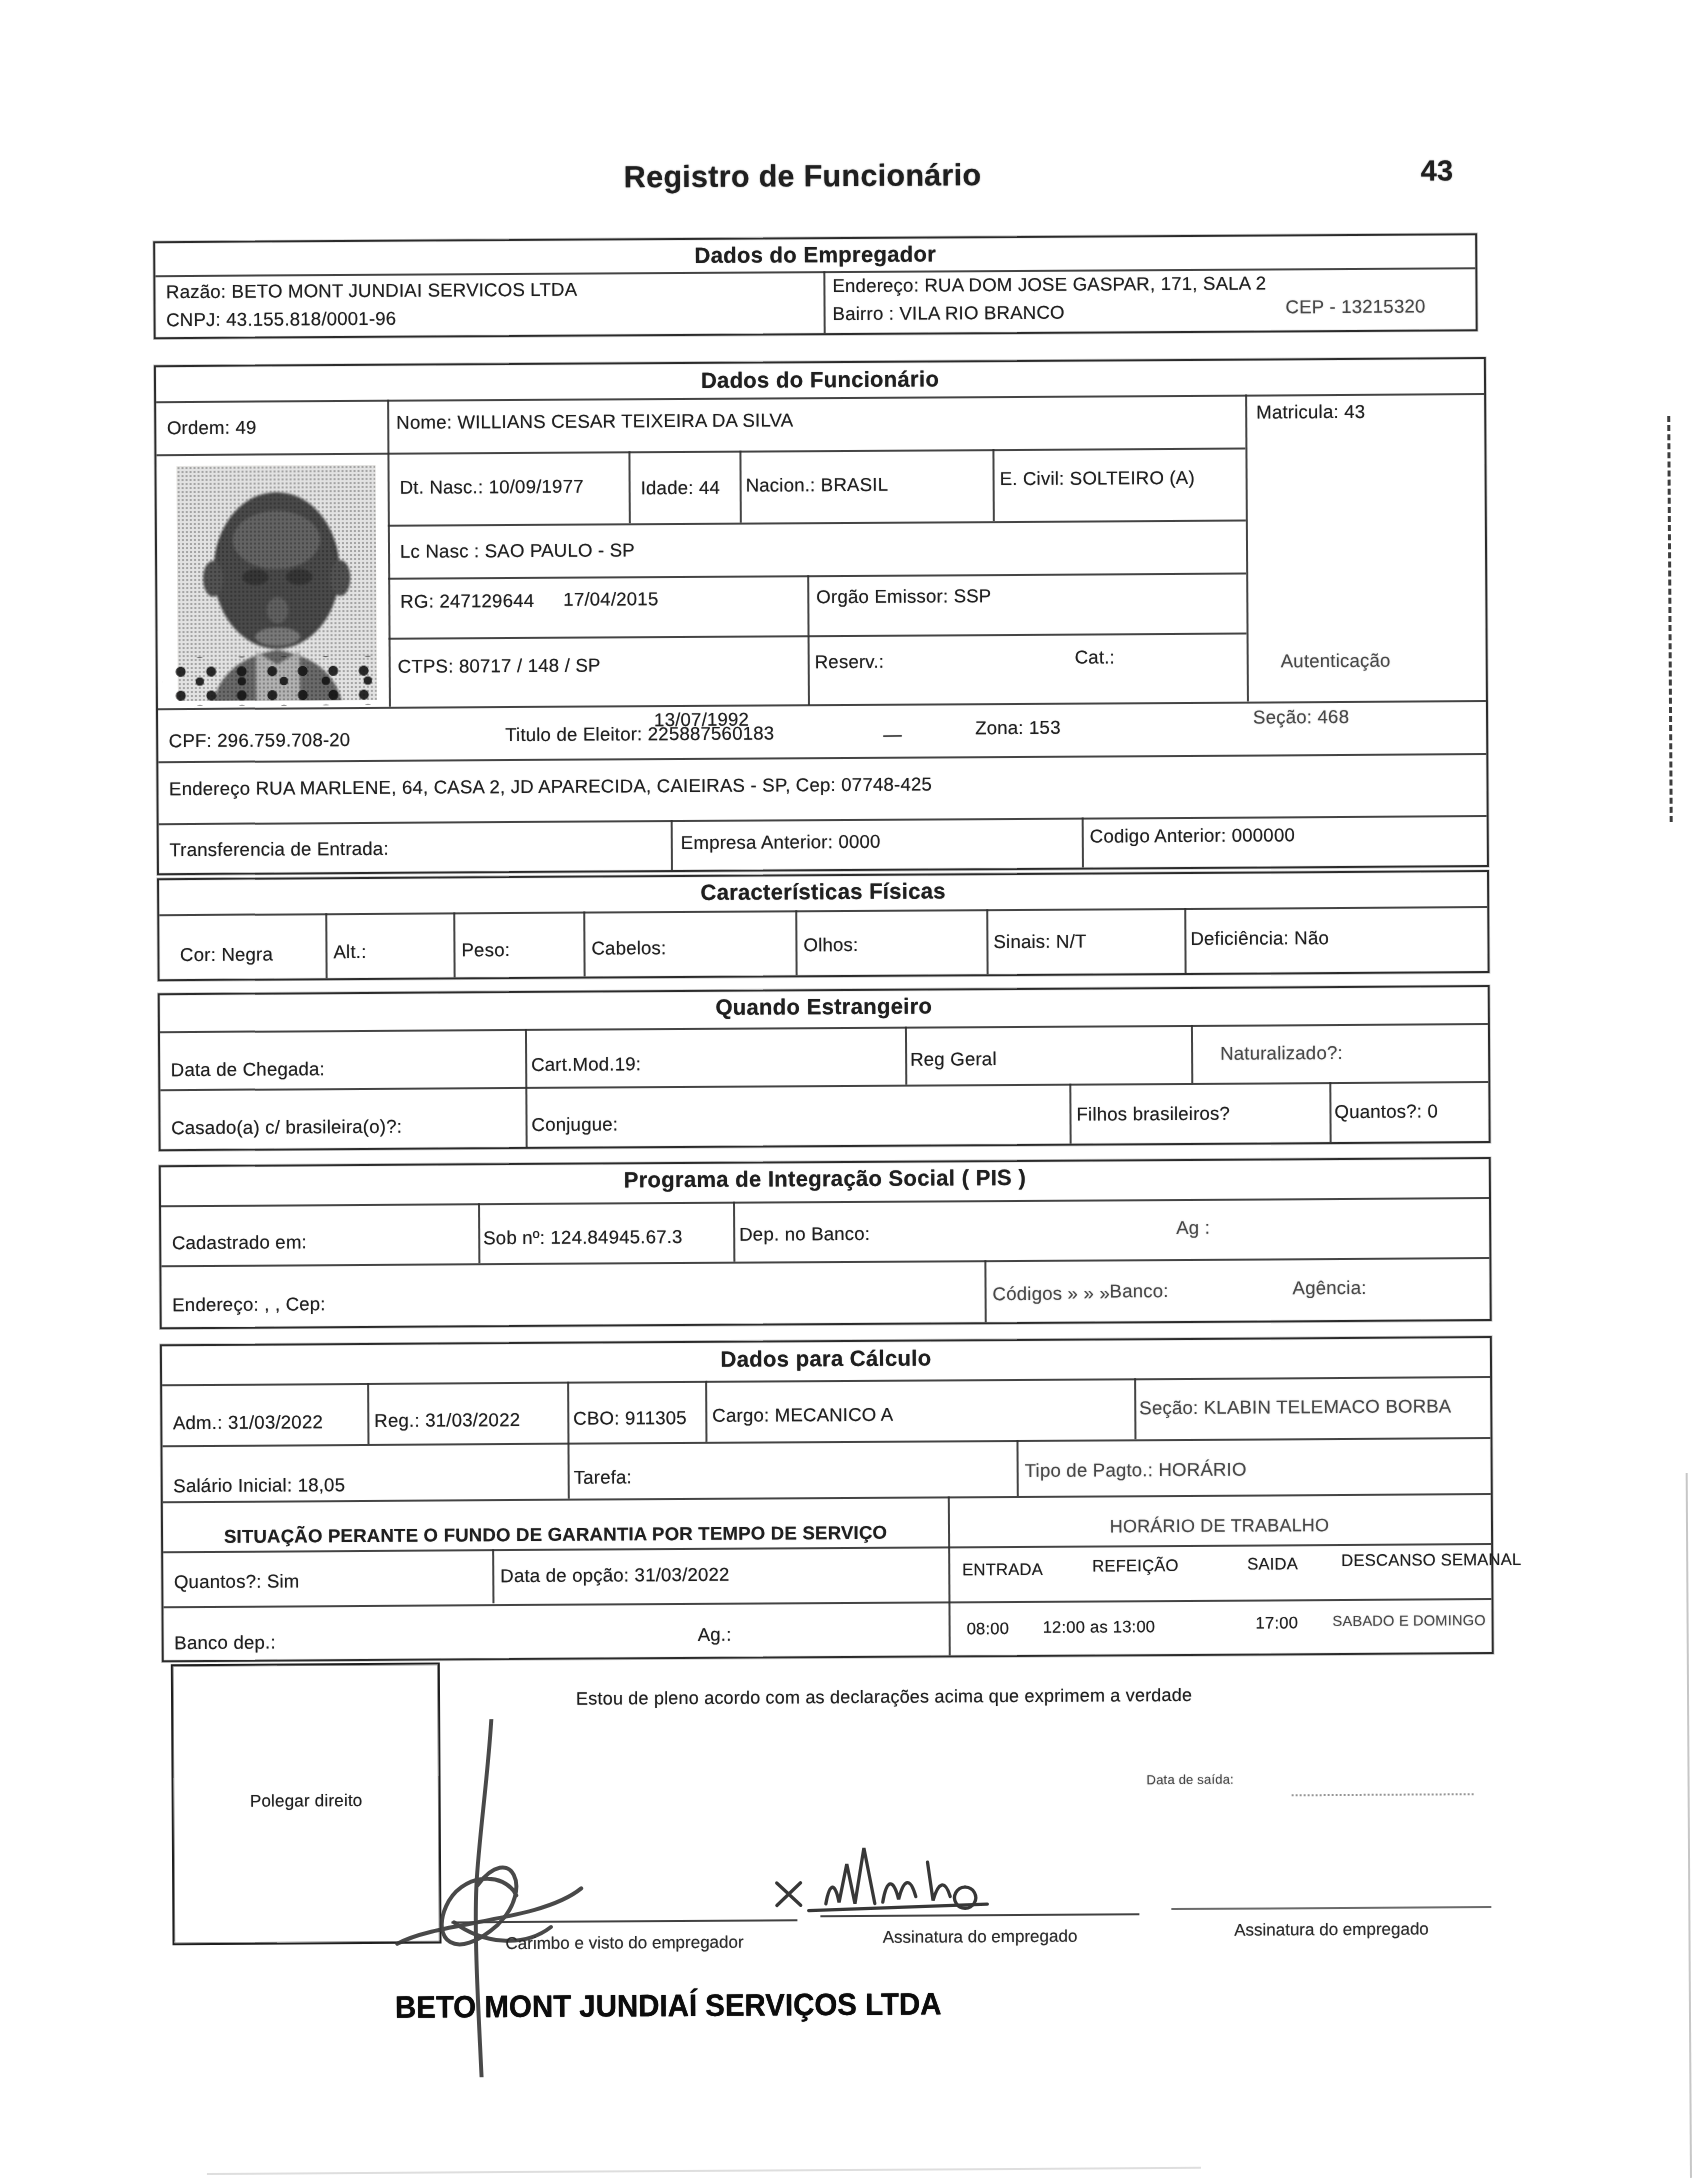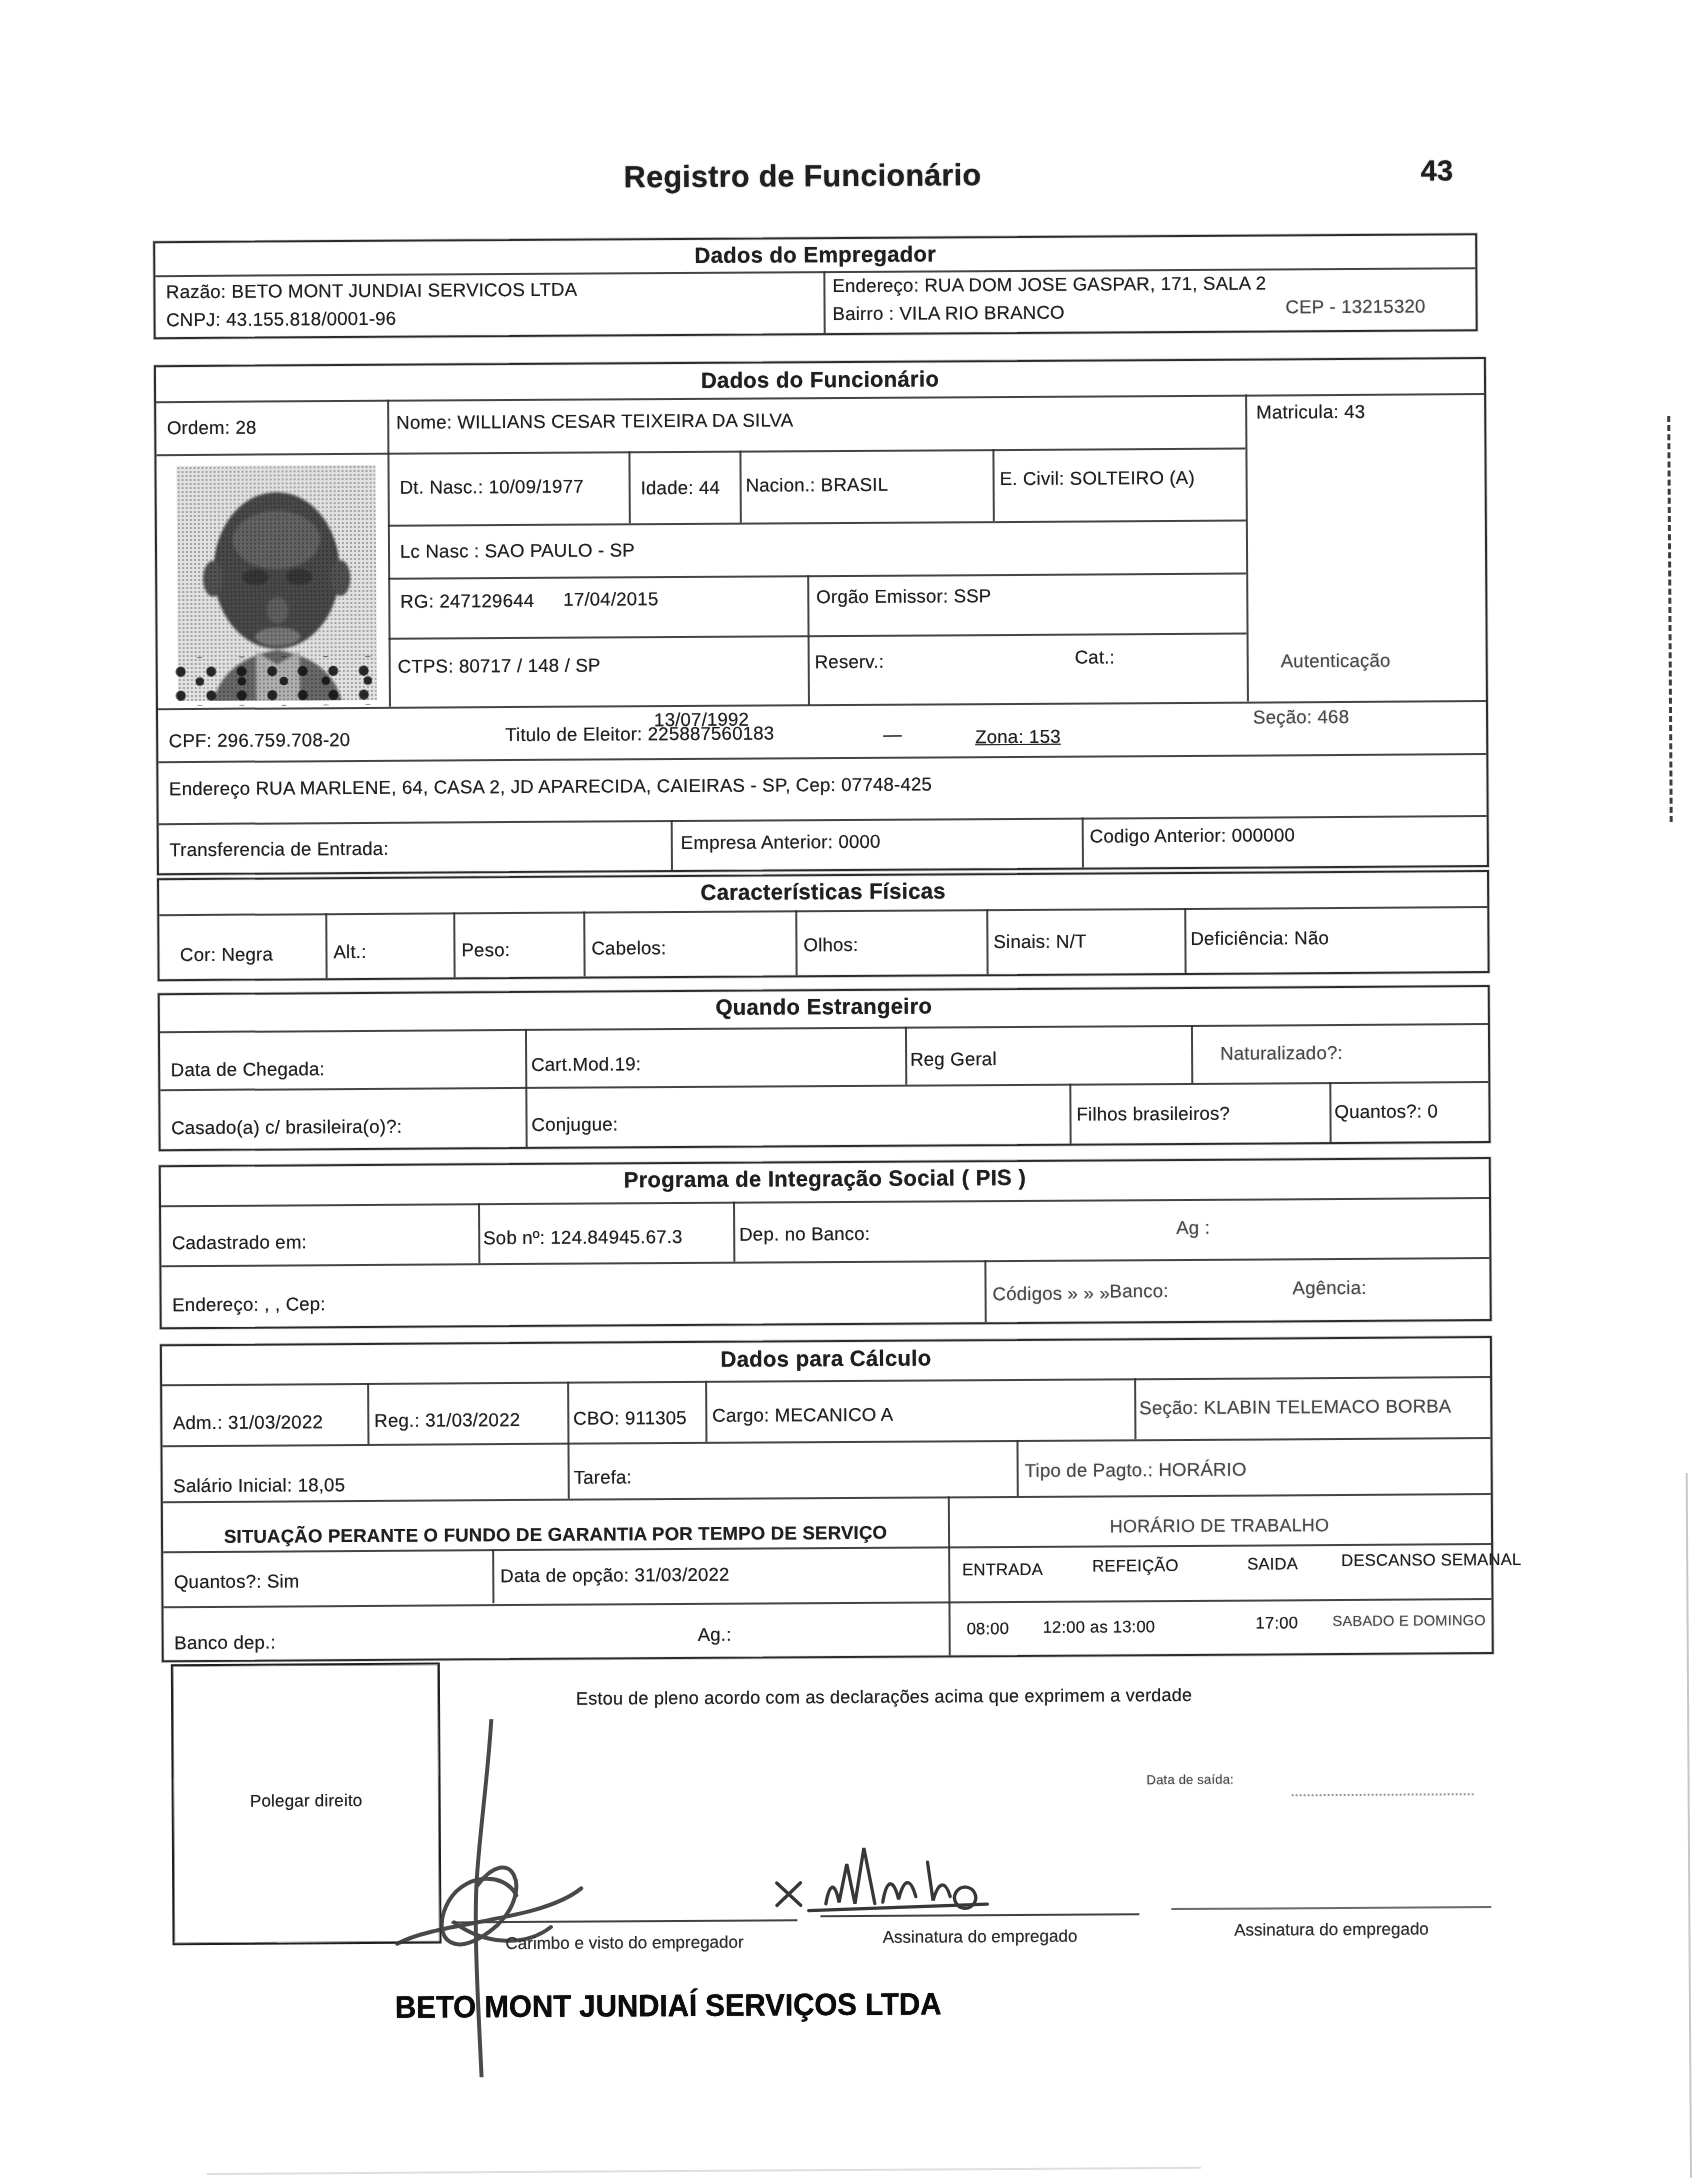--- a/index.html
+++ b/index.html
@@ -56,21 +56,21 @@
     <span class="t" style="left:10.6px;top:66px;">CNPJ: 43.155.818/0001-96</span>
     <span class="t" style="left:677px;top:36px;">Endereço: RUA DOM JOSE GASPAR, 171, SALA 2</span>
     <span class="t" style="left:677px;top:64px;">Bairro : VILA RIO BRANCO</span>
     <span class="t faint" style="left:1130px;top:60px;">CEP - 13215320</span>
   </section>
 
   <section class="box" style="left:157px;top:361px;width:1328px;height:506px;">
     <div class="sec-head" style="top:4px;">Dados do Funcionário</div>
     <i class="hl" style="left:0;top:34px;width:100%;"></i>
 
-    <span class="t" style="left:10.6px;top:50px;">Ordem: 28</span>
+    <span class="t" style="left:10.6px;top:50px;">Ordem: 49</span>
     <span class="t" style="left:240px;top:46px;">Nome: WILLIANS CESAR TEIXEIRA DA SILVA</span>
     <span class="t" style="left:1100px;top:41px;">Matricula: 43</span>
     <i class="vl" style="left:231px;top:34px;height:307px;"></i>
     <i class="vl" style="left:1089px;top:34px;height:307px;"></i>
     <i class="hl" style="left:0;top:87px;width:1089px;"></i>
 
     <div class="photo" style="left:20px;top:99px;width:199px;height:235px;">
       <svg viewBox="0 0 300 360" width="199" height="239">
         <rect width="300" height="360" fill="#e9e7e2"></rect>
         <ellipse cx="150" cy="158" rx="95" ry="118" fill="#4c4741"></ellipse>
@@ -109,21 +109,21 @@
     <span class="t" style="left:240px;top:290px;">CTPS: 80717 / 148 / SP</span>
     <span class="t" style="left:496px;top:298px;margin-top:47px;">13/07/1992</span>
     <span class="t" style="left:657px;top:288px;">Reserv.:</span>
     <span class="t" style="left:917px;top:285px;">Cat.:</span>
     <span class="t faint" style="left:1123px;top:290px;">Autenticação</span>
     <i class="hl" style="left:0;top:341px;width:100%;"></i>
 
     <span class="t" style="left:10.6px;top:363px;">CPF: 296.759.708-20</span>
     <span class="t" style="left:347px;top:359px;">Titulo de Eleitor: 225887560183</span>
     <span class="t" style="left:725px;top:361px;">—</span>
-    <span class="t" style="left:817px;top:364px;text-decoration:underline;">Zona: 153</span>
+    <span class="t" style="left:817px;top:355px;">Zona: 153</span>
     <span class="t faint" style="left:1095px;top:346px;">Seção: 468</span>
     <i class="hl" style="left:0;top:394px;width:100%;"></i>
 
     <span class="t" style="left:10.6px;top:411px;">Endereço RUA MARLENE, 64, CASA 2, JD APARECIDA, CAIEIRAS - SP, Cep: 07748-425</span>
     <i class="hl" style="left:0;top:456px;width:100%;"></i>
 
     <i class="vl" style="left:512px;top:456px;height:50px;"></i>
     <i class="vl" style="left:923px;top:456px;height:50px;"></i>
     <span class="t" style="left:10.6px;top:472px;">Transferencia de Entrada:</span>
     <span class="t" style="left:522px;top:468px;">Empresa Anterior: 0000</span>

